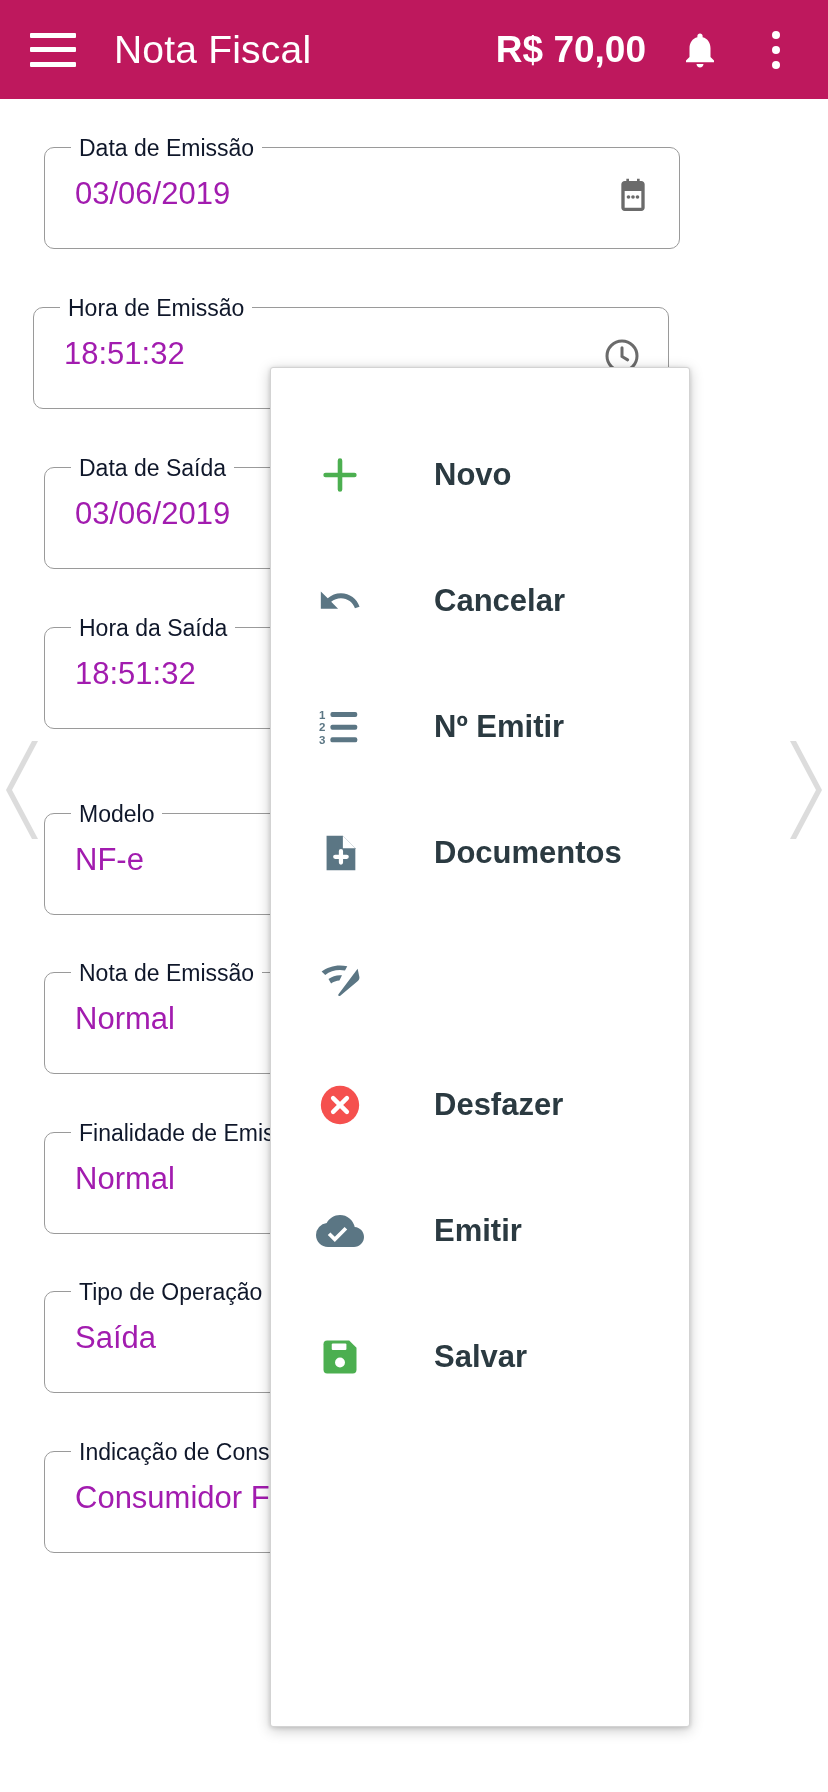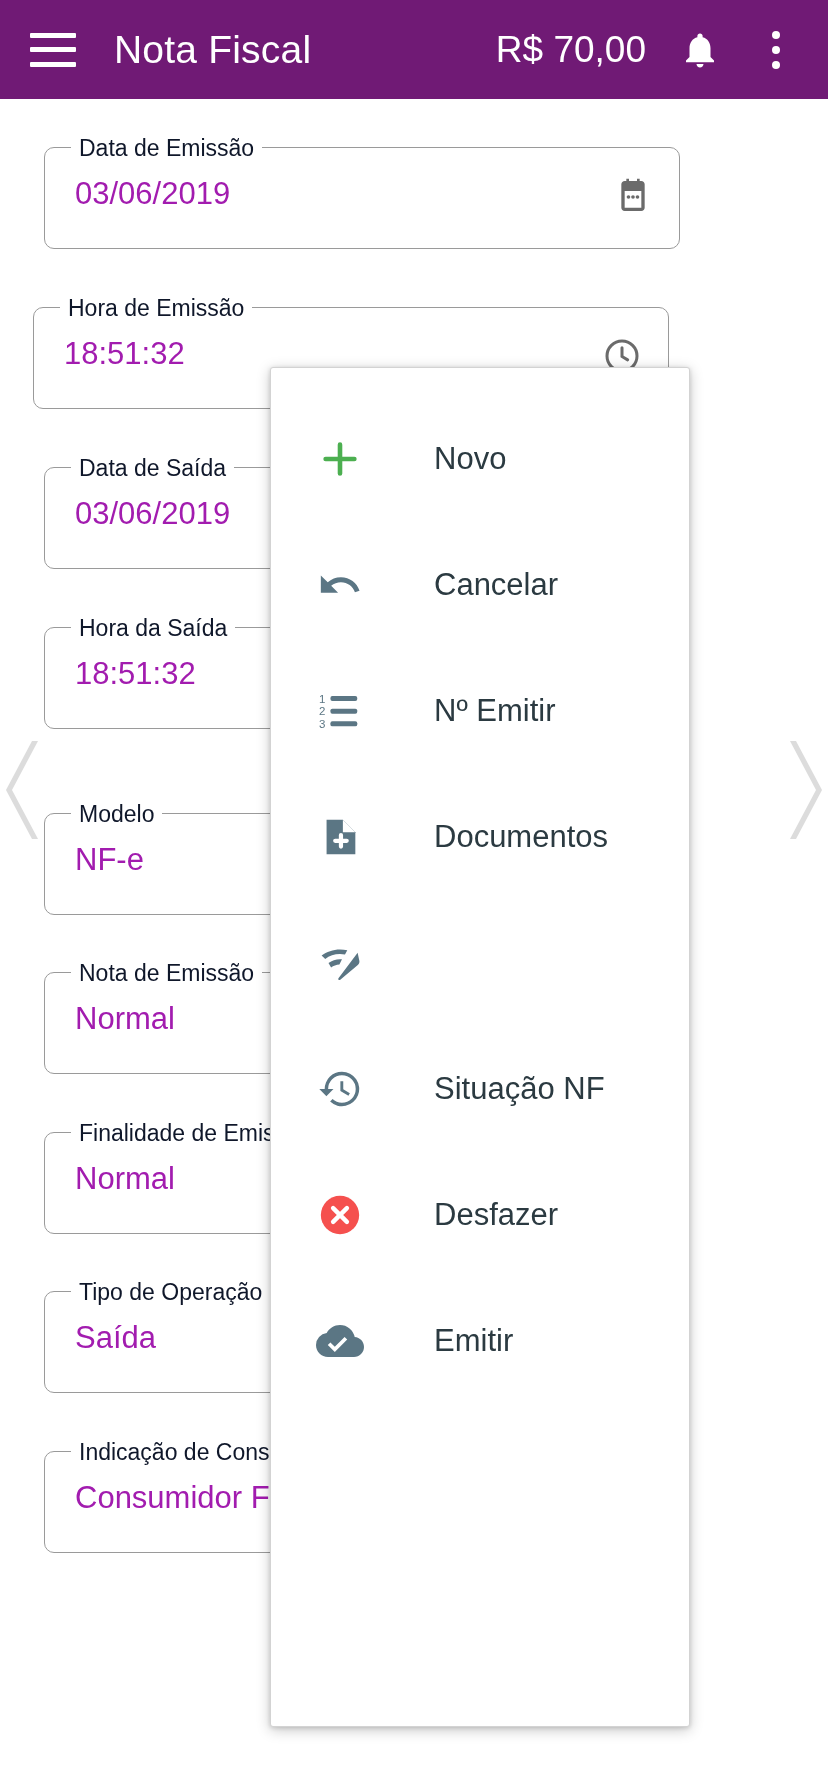--- a/index.html
+++ b/index.html
@@ -8,31 +8,31 @@
     font-family: "Liberation Sans", sans-serif;
     background: #ffffff;
     overflow: hidden;
   }
   .screen { position: relative; width: 828px; height: 1792px; background: #fff; overflow: hidden; }
 
   
   .appbar {
     position: absolute; top: 0; left: 0;
     width: 828px; height: 99px;
-    background: #701a75;
+    background: #be185d;
     display: flex; align-items: center;
     padding: 0 30px;
     z-index: 30;
   }
   .hamburger { width: 46px; height: 34px; display: flex; flex-direction: column;
     justify-content: space-between; margin-right: 38px; cursor: pointer; }
   .hamburger span { display: block; height: 5px; background: #fff; border-radius: 1px; width: 100%; }
   .appbar-title { color: #fff; font-size: 39px; font-weight: 400; letter-spacing: .2px; }
   .appbar-spacer { flex: 1; }
-  .appbar-total { color: #fff; font-size: 37px; font-weight: 400; margin-right: 30px; white-space: nowrap; }
+  .appbar-total { color: #fff; font-size: 37px; font-weight: 700; margin-right: 30px; white-space: nowrap; }
   .bell { width: 48px; height: 48px; margin-right: 30px; display: flex; align-items: center; justify-content: center; }
   .kebab { width: 44px; height: 48px; display: flex; flex-direction: column;
     align-items: center; justify-content: center; gap: 7px; cursor: pointer; }
   .kebab i { width: 8px; height: 8px; border-radius: 50%; background: #fff; display: block; }
 
   
   .form-area { position: absolute; top: 99px; left: 0; width: 828px; height: 1693px; background: #fff; }
   .field {
     position: absolute;
     border: 1.6px solid #9a9a9a;
@@ -60,21 +60,21 @@
     position: absolute;
     left: 270px; top: 367px;
     width: 420px; height: 1360px;
     background: #ffffff;
     border: 1px solid #d3d3d3;
     border-radius: 3px;
     box-shadow: 0 3px 14px rgba(0,0,0,.22), 0 1px 4px rgba(0,0,0,.14);
     z-index: 20;
     overflow: hidden;
   }
-  .menu-inner { padding-top: 28px; }
+  .menu-inner { padding-top: 44px; font-weight: bold; }
   .menu-item {
     display: flex; align-items: center;
     height: 126px;
     padding-left: 43px;
     cursor: pointer;
   }
   .menu-icon { width: 52px; height: 52px; display: flex; align-items: center; justify-content: center; flex: 0 0 52px; }
   .menu-label { margin-left: 68px; font-size: 31px; color: #2b3a41; white-space: nowrap; }
 </style>
 </head>
@@ -231,29 +231,20 @@
             <path d="M6 12c1.7-1.25 3.8-2 6-2 .35 0 .7.02 1.04.06L11.7 12.8c-1.6.1-3.1.62-4.35 1.5L6 12z"></path>
             <path d="M12.9 9.6L9.6 20.5c-.3.75.65 1.35 1.2.75l7.6-8.4c.55-.6-.05-1.5-.8-1.25l-4.7 1.5z" opacity="0"></path>
             <path d="M18.8 7.2L9.9 19.6c-.5.7.4 1.55 1.05.98l9.8-8.6c.7-.6.05-1.72-.85-1.4l.9-3.4z" opacity="0"></path>
             <path d="M19.6 6.9l-8.8 12.5c-.45.65.45 1.4 1.05.85l8.4-7.7c.55-.5.2-1.4-.5-1.45l-.15-4.2z" opacity="0"></path>
             <path d="M20.6 7.4L11.3 19.1c-.5.63.35 1.45 1 .95l8.6-6.6c.9-.7 1.1-2.2.45-3.1l-.75-2.95z" opacity="0"></path>
             <path d="M21.2 6.6l-10 13.3c-.45.6.35 1.33.95.85L21.3 13c.75-.6 1.05-1.72.7-2.62l-.8-3.78z"></path>
           </svg>
         </div>
       </div>
 
-      <div class="menu-item">
-        <div class="menu-icon">
-          <svg width="46" height="46" viewBox="0 0 24 24" fill="#5b7684">
-            <path d="M13 3a9 9 0 0 0-9 9H1.2l3.6 3.6.07.13L8.6 12H5.8A7.2 7.2 0 1 1 13 19.2c-1.9 0-3.6-.75-4.87-1.95l-1.28 1.3A9 9 0 1 0 13 3z"></path>
-            <path d="M12.2 8v5l4.2 2.5.75-1.26-3.45-2.05V8h-1.5z"></path>
-          </svg>
-        </div>
-        <div class="menu-label">Situação NF</div>
-      </div>
 
       <div class="menu-item">
         <div class="menu-icon">
           <svg width="46" height="46" viewBox="0 0 24 24">
             <circle cx="12" cy="12" r="10" fill="#F5504E"></circle>
             <path d="M8.4 8.4l7.2 7.2M15.6 8.4l-7.2 7.2" stroke="#ffffff" stroke-width="2.3" stroke-linecap="round"></path>
           </svg>
         </div>
         <div class="menu-label">Desfazer</div>
       </div>
@@ -261,17 +252,27 @@
       <div class="menu-item">
         <div class="menu-icon">
           <svg width="48" height="48" viewBox="0 0 24 24">
             <path d="M19.35 10.04A7.49 7.49 0 0 0 12 4C9.11 4 6.6 5.64 5.35 8.04A5.994 5.994 0 0 0 0 14c0 3.31 2.69 6 6 6h13c2.76 0 5-2.24 5-5 0-2.64-2.05-4.78-4.65-4.96z" fill="#5b7684"></path>
             <path d="M9.4 14.9l-2.2-2.2-1.3 1.3 3.5 3.5 6.2-6.2-1.3-1.3-4.9 4.9z" fill="#ffffff"></path>
           </svg>
         </div>
         <div class="menu-label">Emitir</div>
       </div>
 
+      <div class="menu-item">
+        <div class="menu-icon">
+          <svg width="44" height="44" viewBox="0 0 24 24">
+            <path d="M17 3H5a2 2 0 0 0-2 2v14a2 2 0 0 0 2 2h14a2 2 0 0 0 2-2V7l-4-4z" fill="#4CAF50"></path>
+            <rect x="7.5" y="4.6" width="8" height="3.6" rx=".6" fill="#ffffff"></rect>
+            <circle cx="12" cy="15" r="2.7" fill="#ffffff"></circle>
+          </svg>
+        </div>
+        <div class="menu-label">Salvar</div>
+      </div>
 
     </div>
   </div>
 
 </div>
 
 </body></html>

